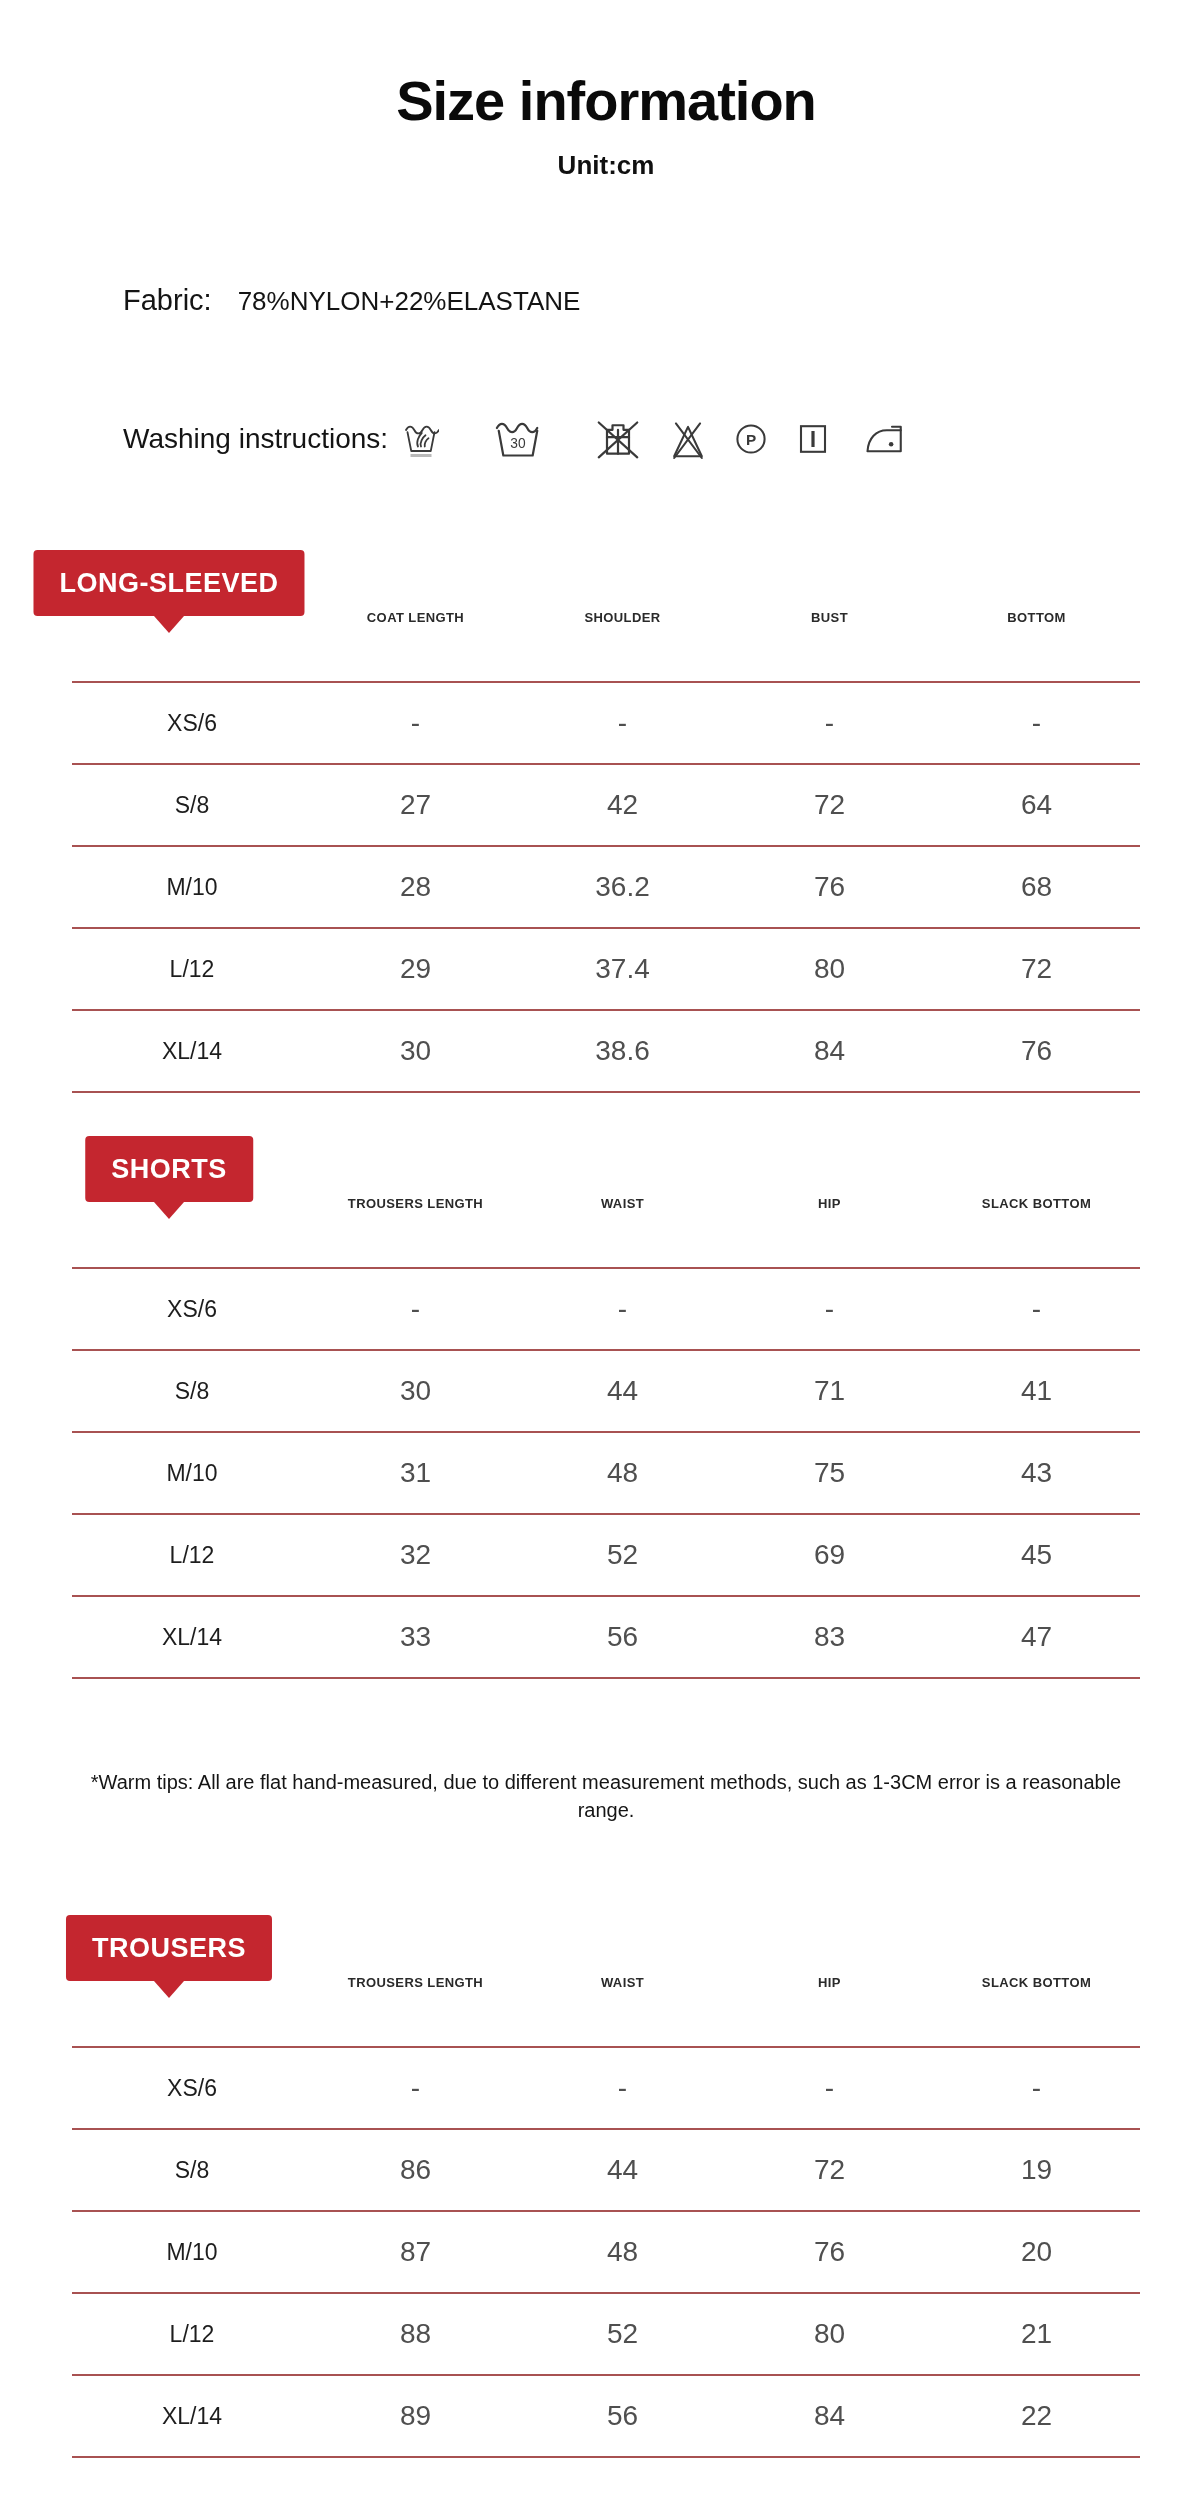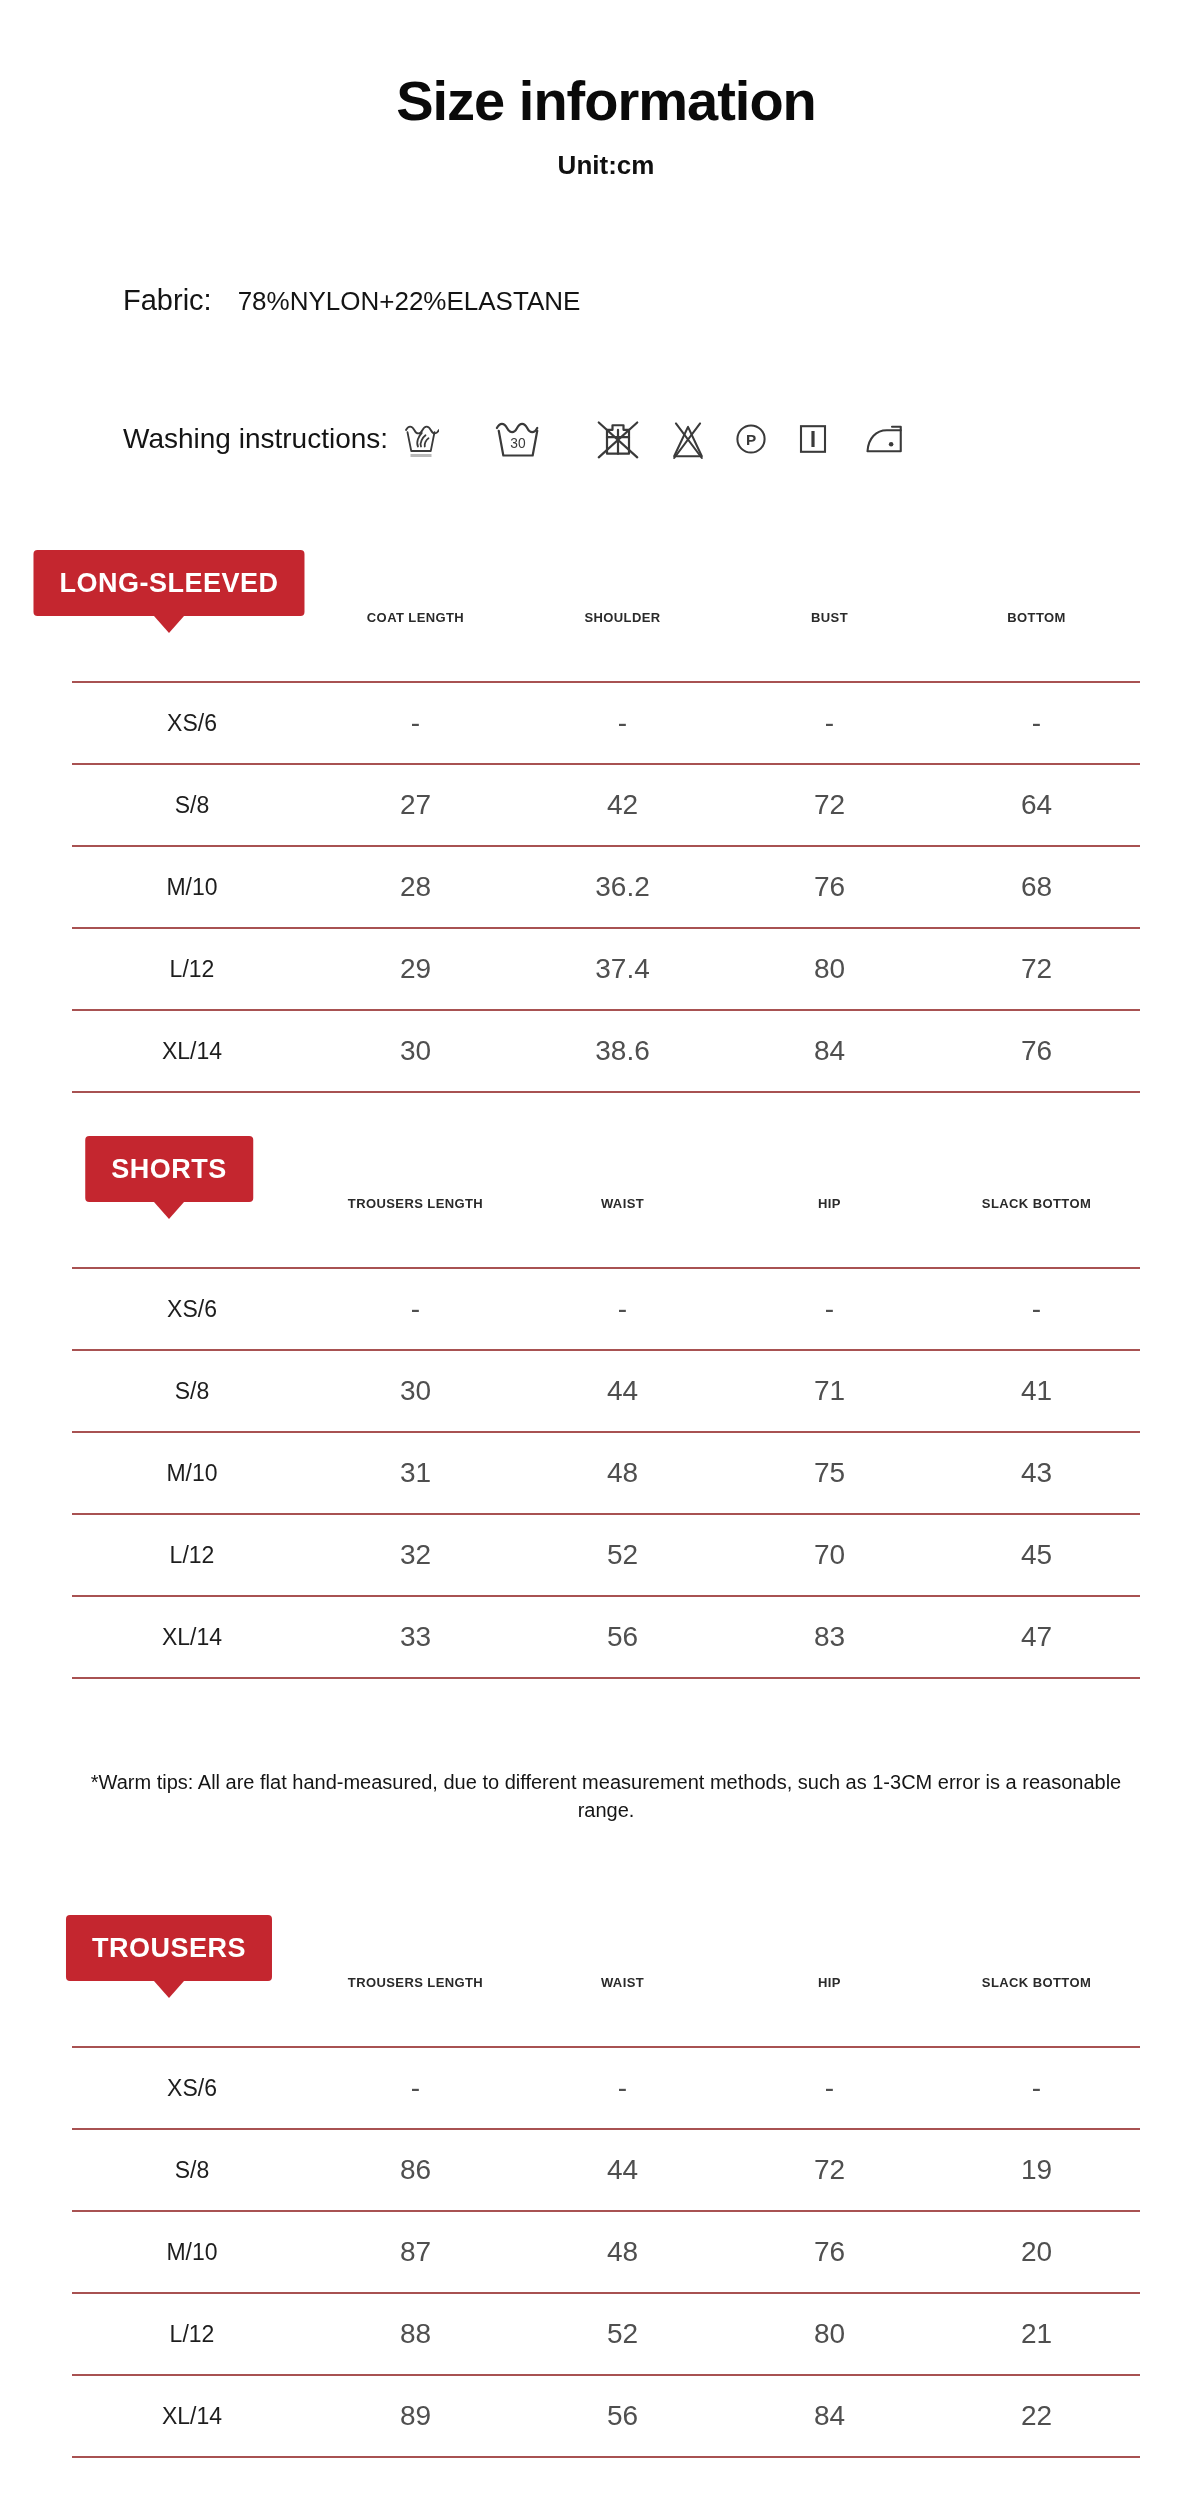--- a/index.html
+++ b/index.html
@@ -206,21 +206,21 @@
       <div class="size-label">M/10</div>
       <div class="cell">31</div>
       <div class="cell">48</div>
       <div class="cell">75</div>
       <div class="cell">43</div>
     </div>
     <div class="trow">
       <div class="size-label">L/12</div>
       <div class="cell">32</div>
       <div class="cell">52</div>
-      <div class="cell">70</div>
+      <div class="cell">69</div>
       <div class="cell">45</div>
     </div>
     <div class="trow">
       <div class="size-label">XL/14</div>
       <div class="cell">33</div>
       <div class="cell">56</div>
       <div class="cell">83</div>
       <div class="cell">47</div>
     </div>
   </div>

